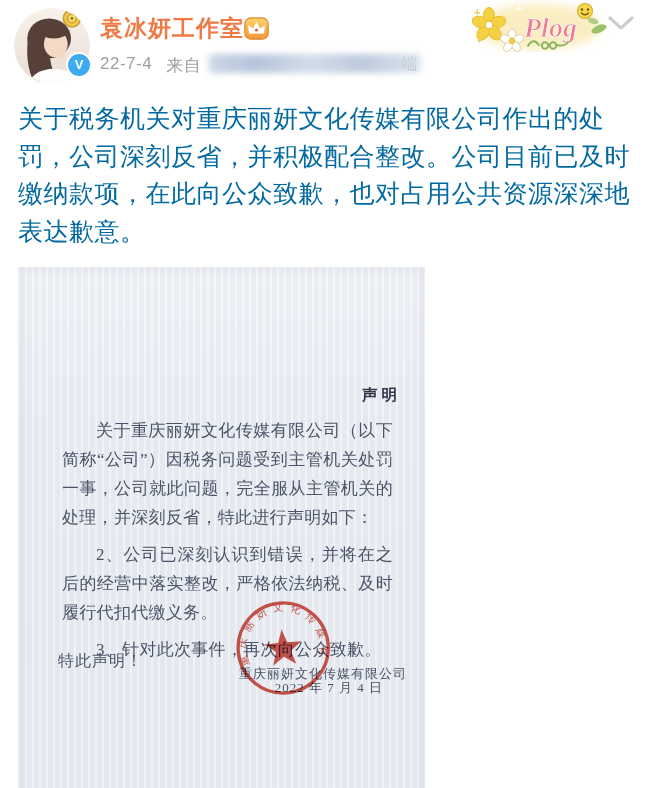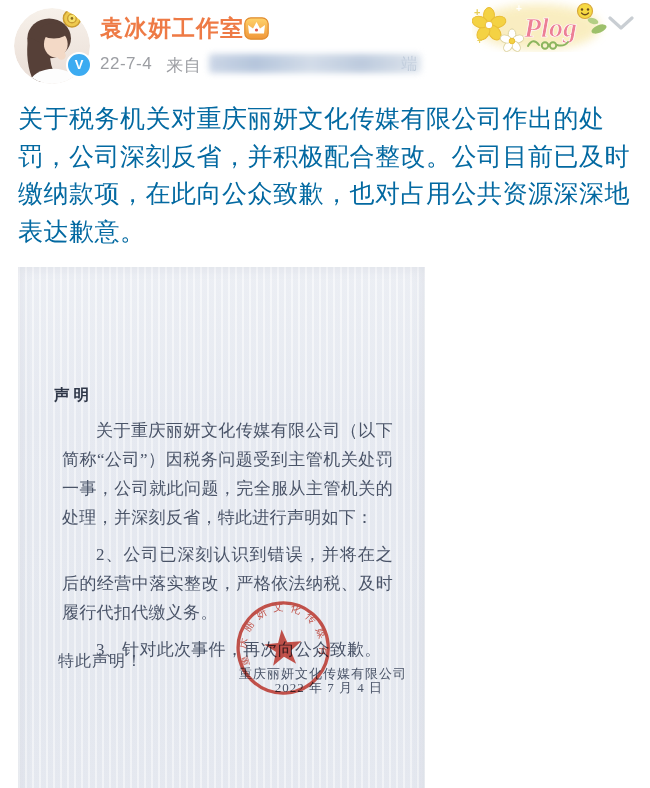--- a/index.html
+++ b/index.html
@@ -45,21 +45,21 @@
       repeating-linear-gradient(90deg,rgba(255,255,255,.35) 0 2px,rgba(205,211,226,.14) 2px 7px),
       linear-gradient(180deg,#f1f3f7 0%,#eaedf3 28%,#e8ebf1 70%,#e9ecf2 100%);
     box-shadow:inset 0 0 14px rgba(120,128,150,.14);
     font-family:"Liberation Serif","DejaVu Serif",serif;
     color:#4a5468;cursor:pointer;
   }
   .doc::after{content:"";position:absolute;left:0;right:0;bottom:0;height:9px;
     background:linear-gradient(180deg,rgba(160,166,180,0),rgba(160,166,180,.35));}
   .doc-inner{padding:118px 24px 0 36px;}
   .doc-title{
-    text-align:left;font-size:15.5px;font-weight:bold;color:#2f3748;
+    text-align:right;font-size:15.5px;font-weight:bold;color:#2f3748;
     letter-spacing:4px;margin:0 0 10px 0;
   }
   .doc p{
     margin:8px;font-size:17px;line-height:29px;letter-spacing:.3px;
     text-indent:2em;text-align:justify;
   }
   .doc .closing{position:absolute;left:40px;top:384px;font-size:16px;letter-spacing:1px;}
   .doc .sig{position:absolute;right:18px;top:398px;font-size:13px;letter-spacing:1px;}
   .doc .docdate{position:absolute;right:42px;top:412px;font-size:13px;letter-spacing:1px;}
   .seal{position:absolute;left:216px;top:330px;width:98px;height:98px;

